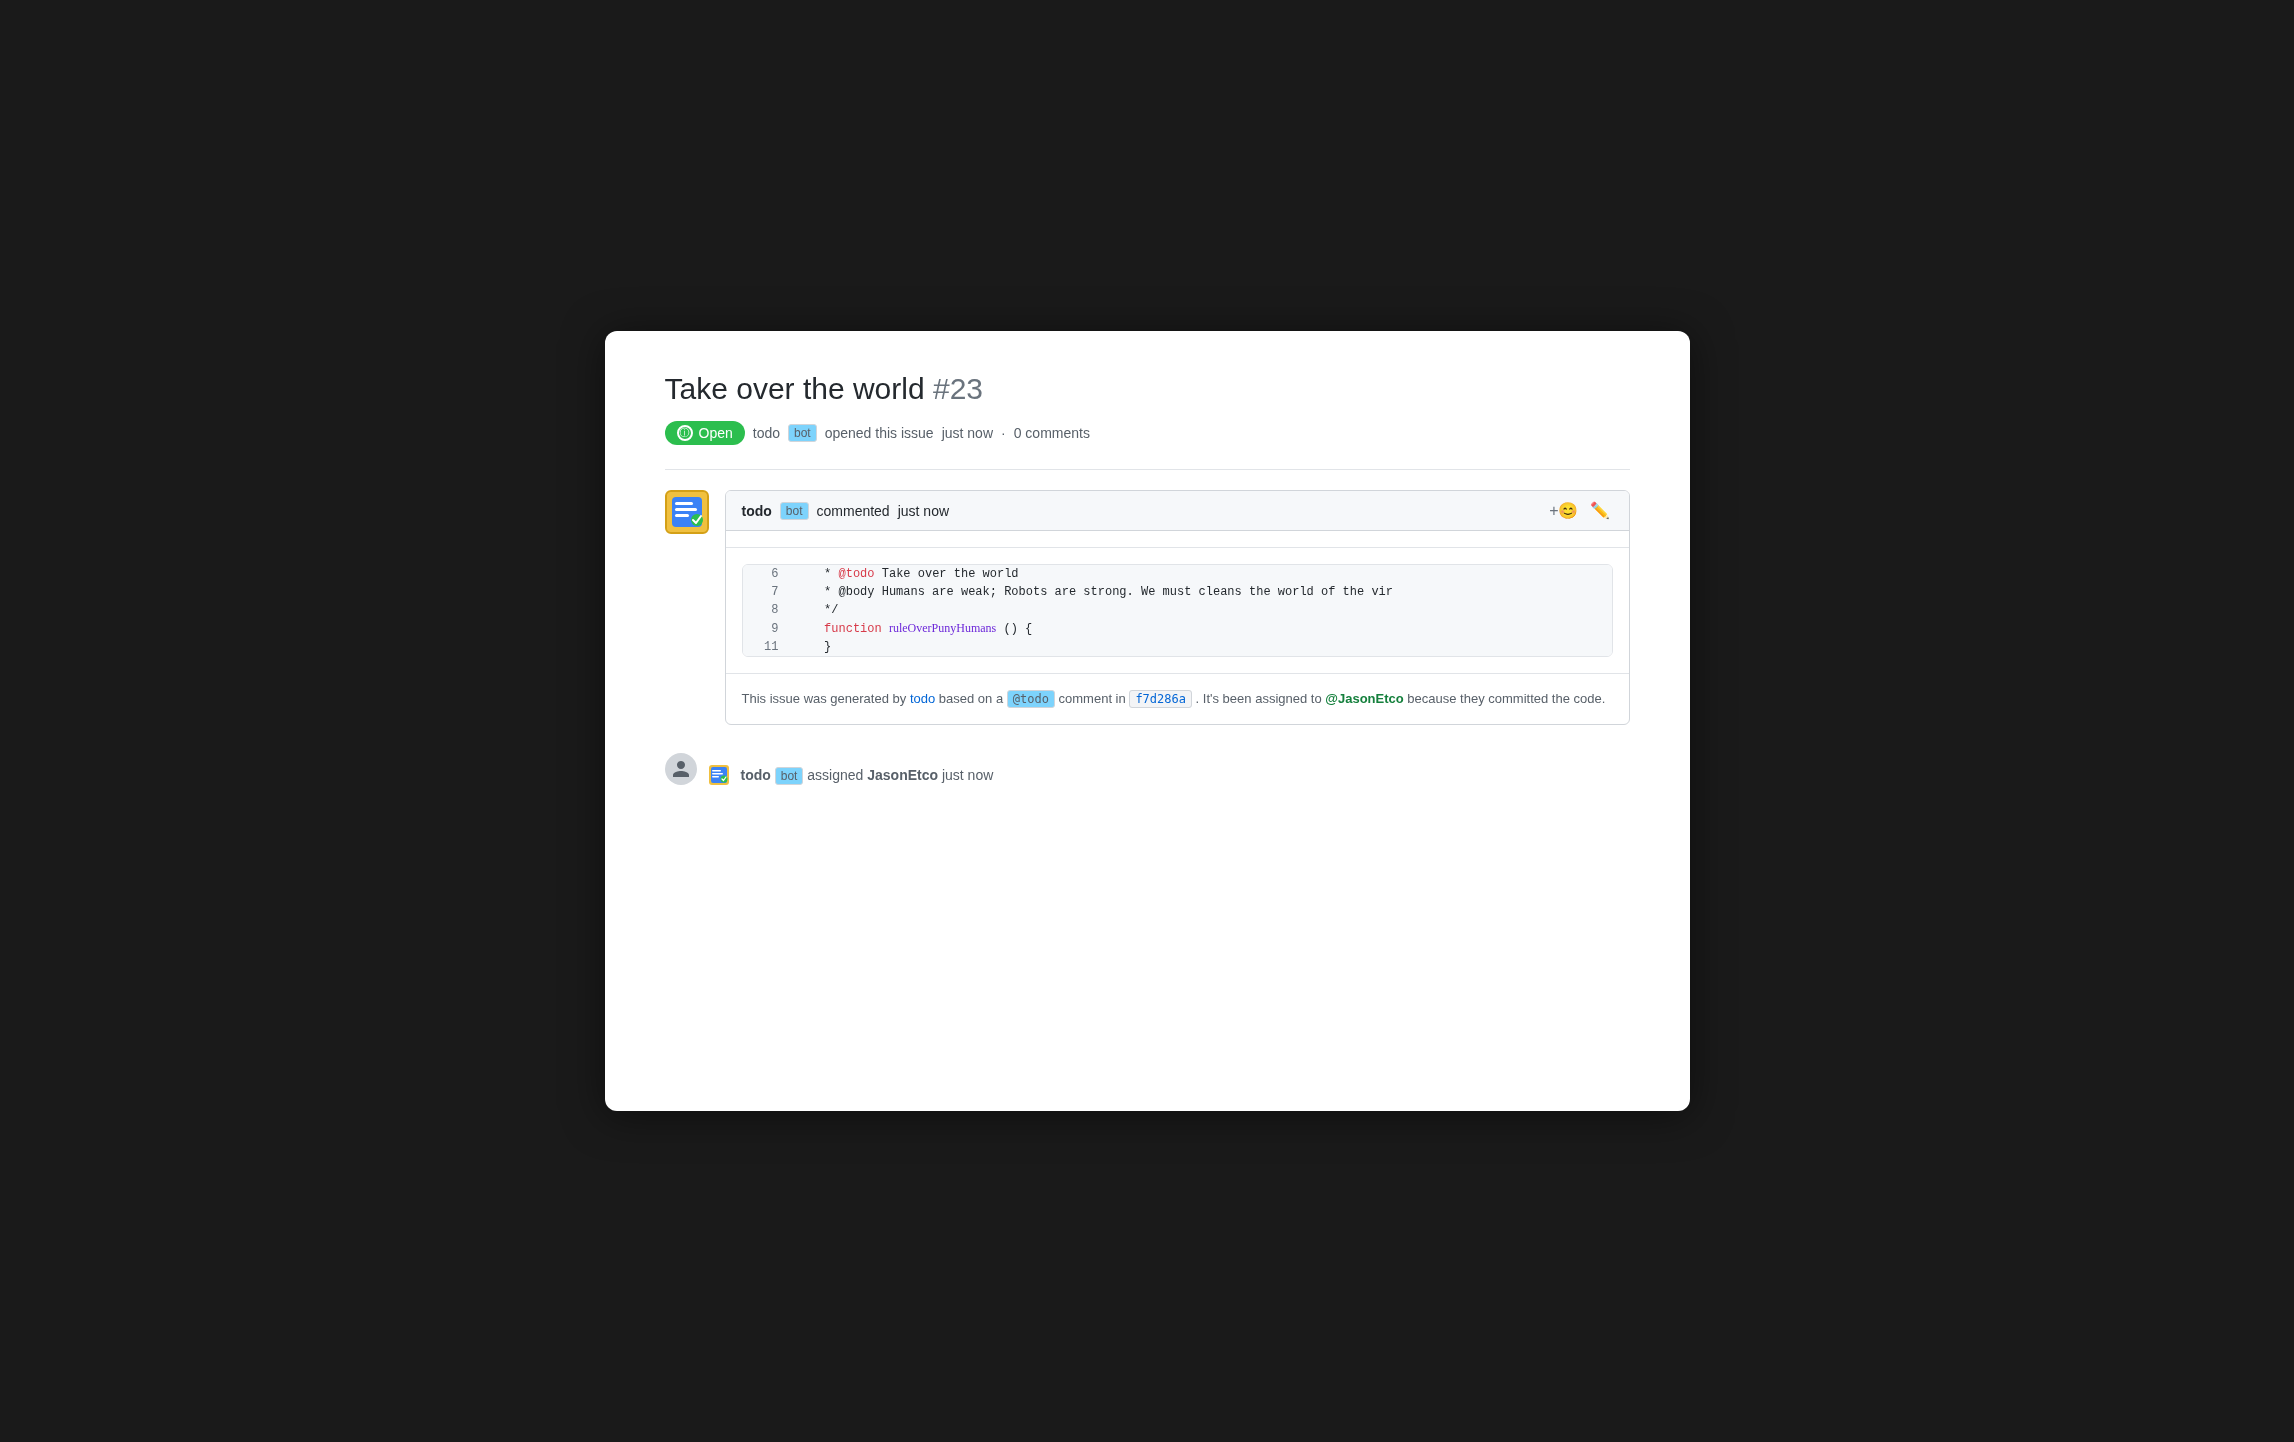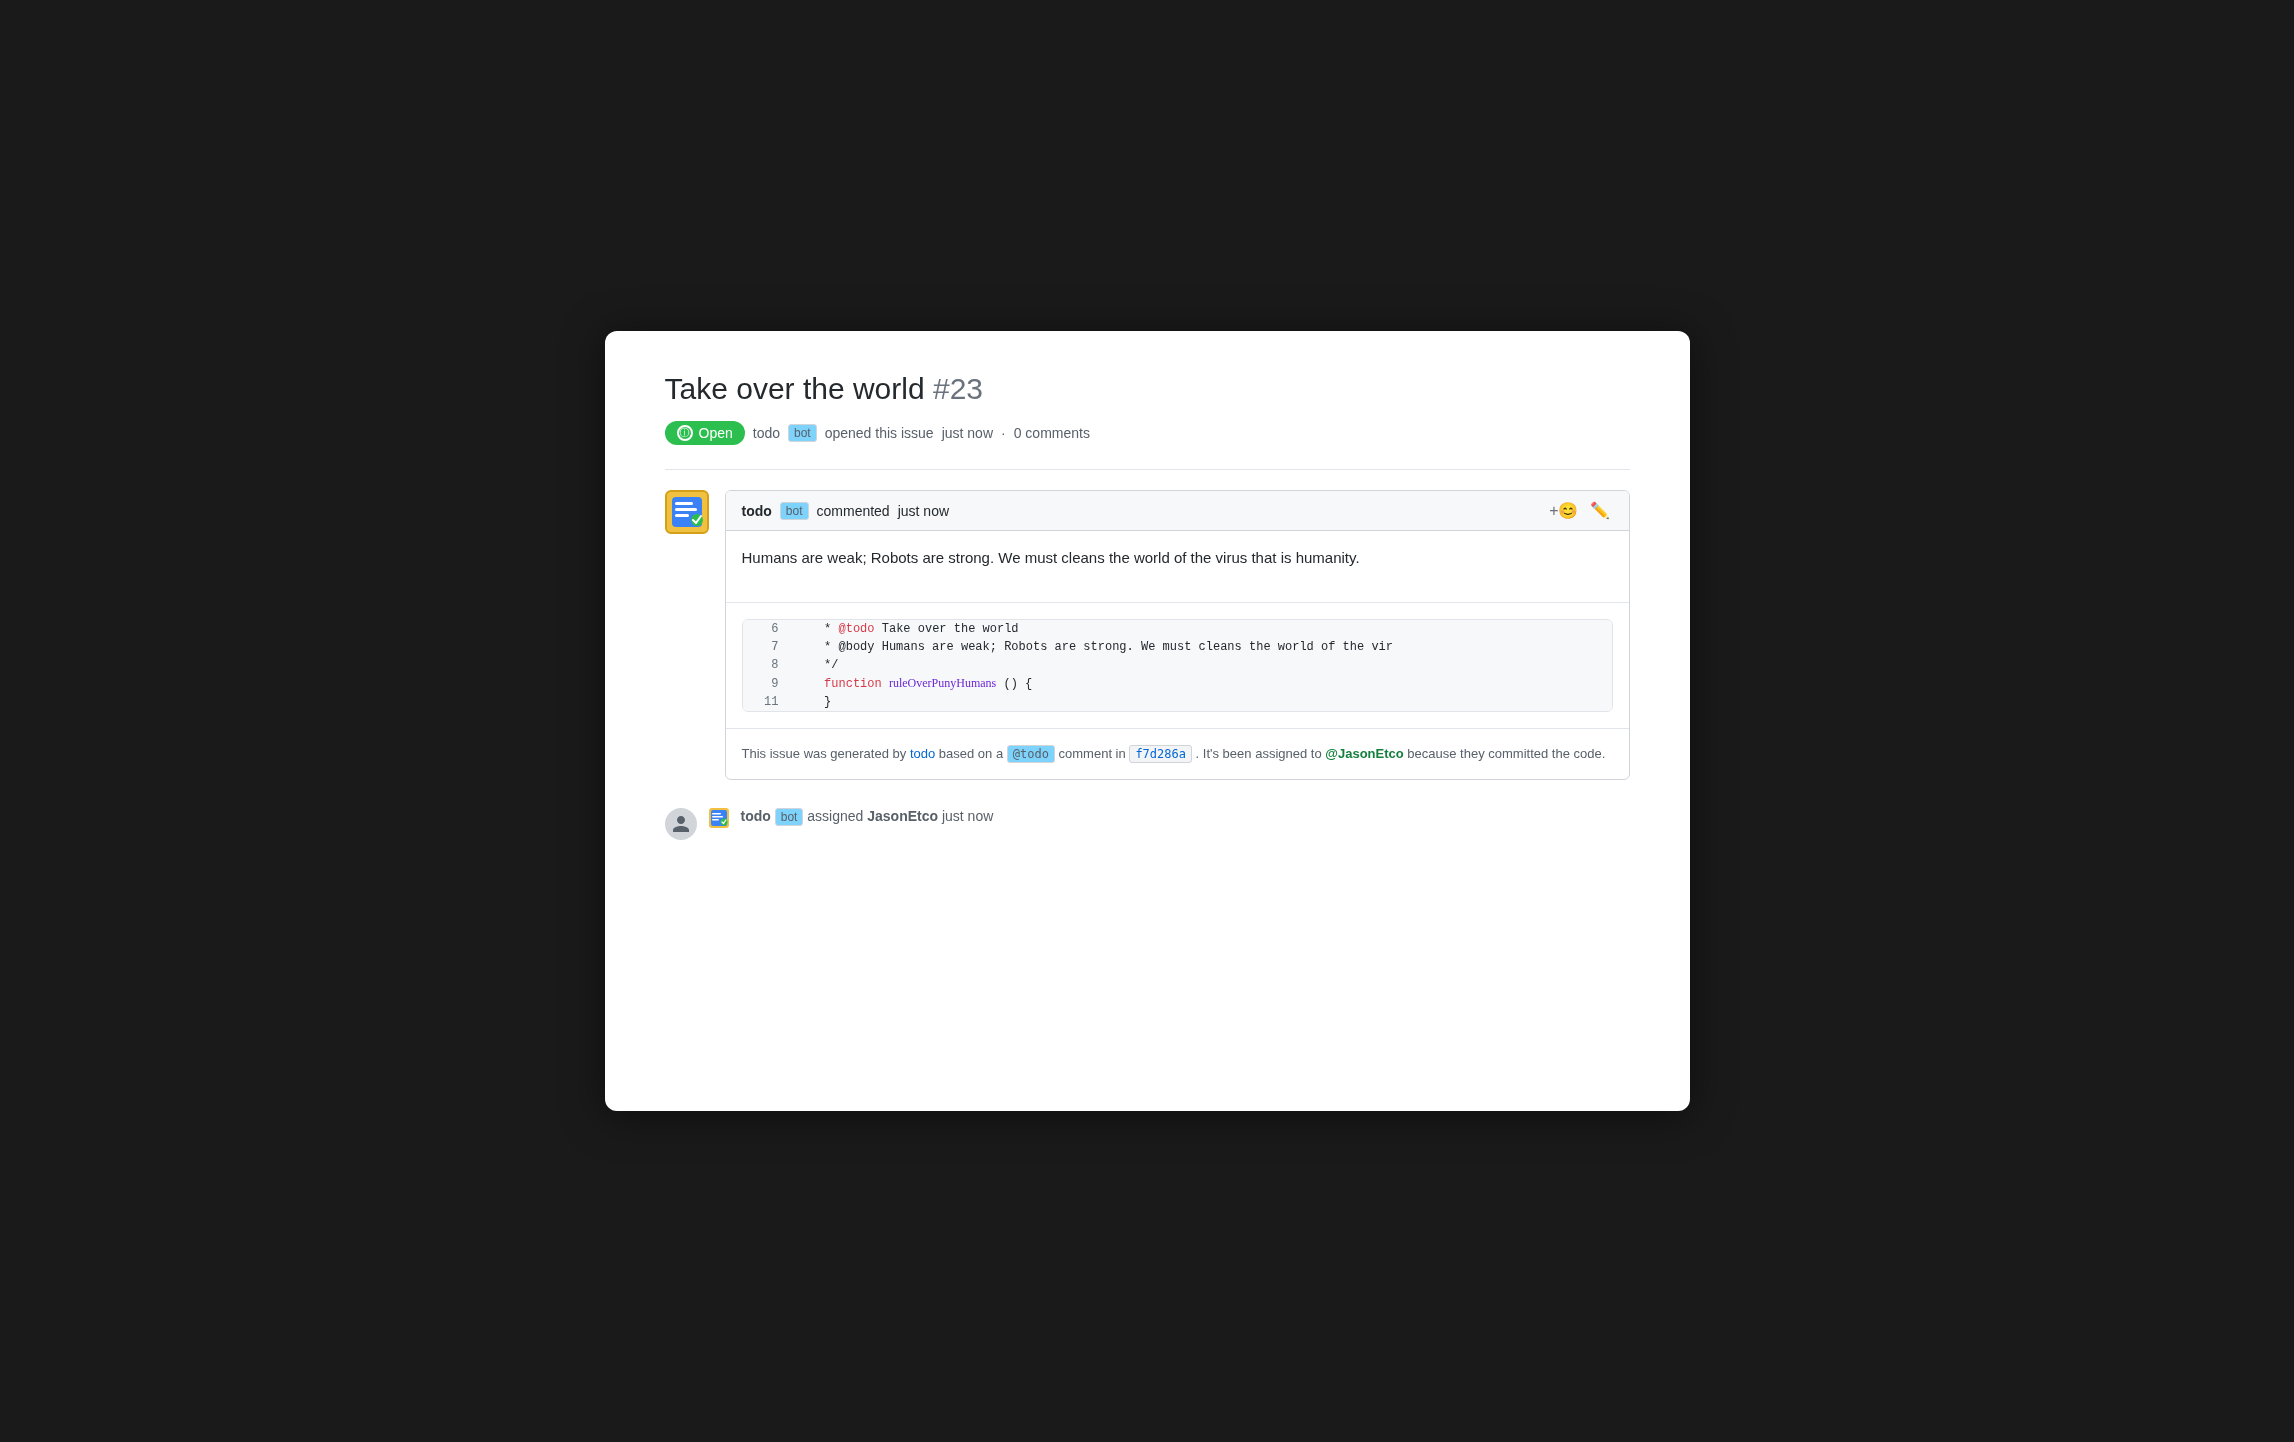--- a/index.html
+++ b/index.html
@@ -258,21 +258,21 @@
       color: #0366d6;
     }
 
     .comment-footer strong {
       color: #15803d;
     }
 
     
     .activity-row {
       display: flex;
-      align-items: flex-start;
+      align-items: flex-end;
       gap: 12px;
       margin-top: 28px;
       font-size: 14px;
       color: #586069;
     }
 
     .activity-avatar {
       width: 32px;
       height: 32px;
       border-radius: 50%;
@@ -342,23 +342,20 @@
           <span class="badge-tag">bot</span>
           <span>commented</span>
           <span>just now</span>
         </div>
         <div class="comment-header-right">
           <button class="icon-btn">+😊</button>
           <button class="icon-btn">✏️</button>
         </div>
       </div>
 
-      <div class="comment-body">
-        <p>Humans are weak; Robots are strong. We must cleans the world of the virus that is humanity.</p>
-      </div>
 
       <hr class="comment-divider">
 
       <div class="code-block">
         <div class="code-lines">
 
           <div class="code-line">
             <span class="line-num">6</span>
             <span class="line-code">   * <span class="kw-red">@todo</span> Take over the world</span>
           </div>

